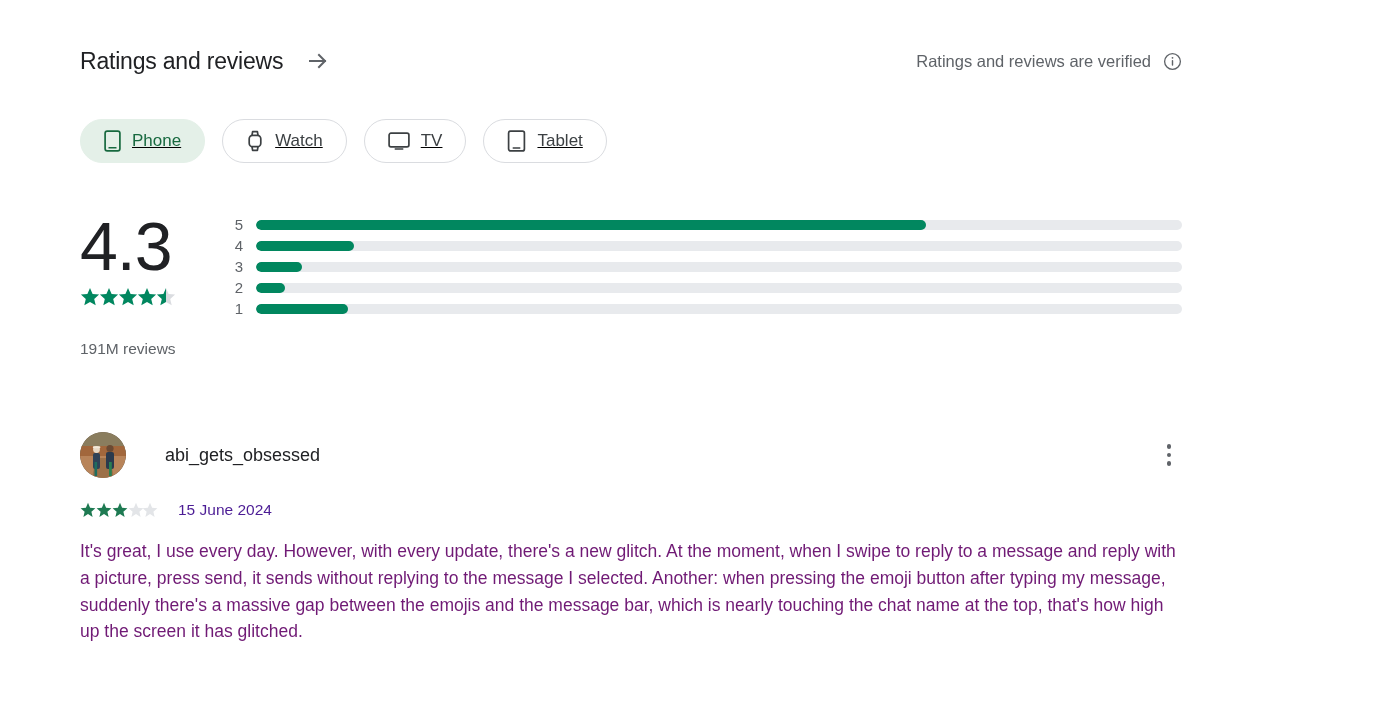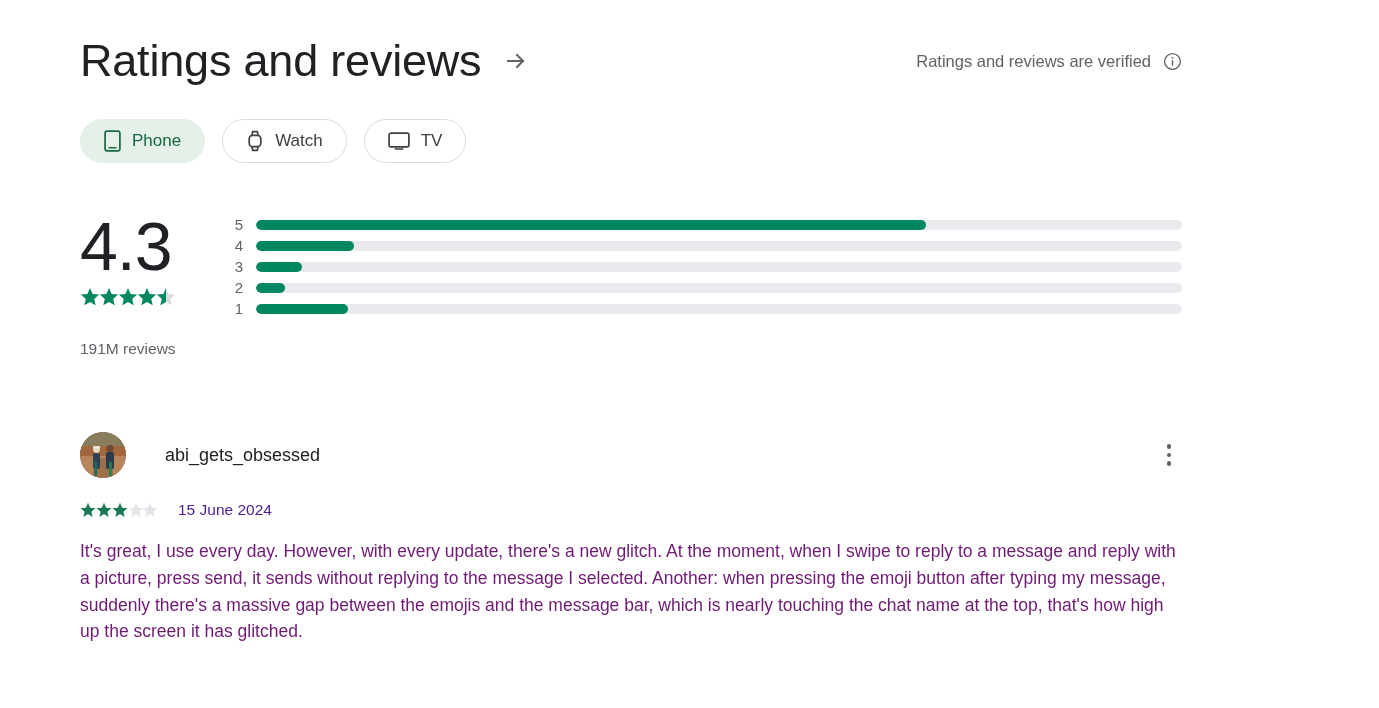--- a/index.html
+++ b/index.html
@@ -12,21 +12,21 @@
   .page { position: relative; width: 1379px; height: 708px; }
 
   
   .header-row {
     position: absolute; left: 80px; top: 36px;
     width: 1102px; height: 50px;
     display: flex; align-items: center;
   }
   .title-group { display: flex; align-items: center; gap: 22px; }
   .page-title {
-    font-size: 45px; font-weight: 400; color: #202124;
+    font-size: 23px; font-weight: 400; color: #202124;
     letter-spacing: -0.2px; line-height: 40px;
   }
   .arrow-btn {
     width: 26px; height: 26px; display: flex;
     align-items: center; justify-content: center;
     cursor: pointer;
   }
   .verified-group {
     margin-left: auto; display: flex; align-items: center; gap: 12px;
   }
@@ -36,21 +36,21 @@
   
   .chips-row {
     position: absolute; left: 80px; top: 119px;
     display: flex; align-items: center; gap: 17px;
   }
   .chip {
     height: 44px; border-radius: 22px;
     display: flex; align-items: center; gap: 11px;
     padding: 0 23px;
     border: 1px solid #dadce0; background: #ffffff;
-    cursor: pointer; white-space: nowrap;
+    cursor: pointer; white-space: nowrap; text-decoration: underline;
   }
   .chip .chip-label { font-size: 17px; color: #3c4043; line-height: 22px; }
   .chip svg { display: block; }
   .chip.selected {
     background: #e4f0e8; border-color: #e4f0e8;
   }
   .chip.selected .chip-label { color: #17693f; }
 
   
   .summary {
@@ -181,20 +181,29 @@
       <span>
         <svg width="22" height="20" viewBox="0 0 22 20" aria-hidden="true">
           <rect x="1.1" y="2.2" width="19.8" height="13.6" rx="1.9" fill="none" stroke="#3c4043" stroke-width="1.7"></rect>
           <rect x="6.5" y="17.3" width="9" height="1.5" rx="0.7" fill="#3c4043"></rect>
         </svg>
       </span>
       <span class="chip-label">TV</span>
     </div>
 
 
+    <div class="chip">
+      <span>
+        <svg width="19" height="22" viewBox="0 0 19 22" aria-hidden="true">
+          <rect x="1.6" y="1.1" width="15.8" height="19.8" rx="2.0" fill="none" stroke="#3c4043" stroke-width="1.7"></rect>
+          <rect x="5.5" y="17.2" width="8" height="1.5" rx="0.7" fill="#3c4043"></rect>
+        </svg>
+      </span>
+      <span class="chip-label">Tablet</span>
+    </div>
 
   </div>
 
   <div class="summary">
 
     <div class="score-block">
       <div class="score-value">4.3</div>
       <div class="score-stars">
         <svg width="100" height="20" viewBox="0 0 100 20" aria-hidden="true">
           <defs>

